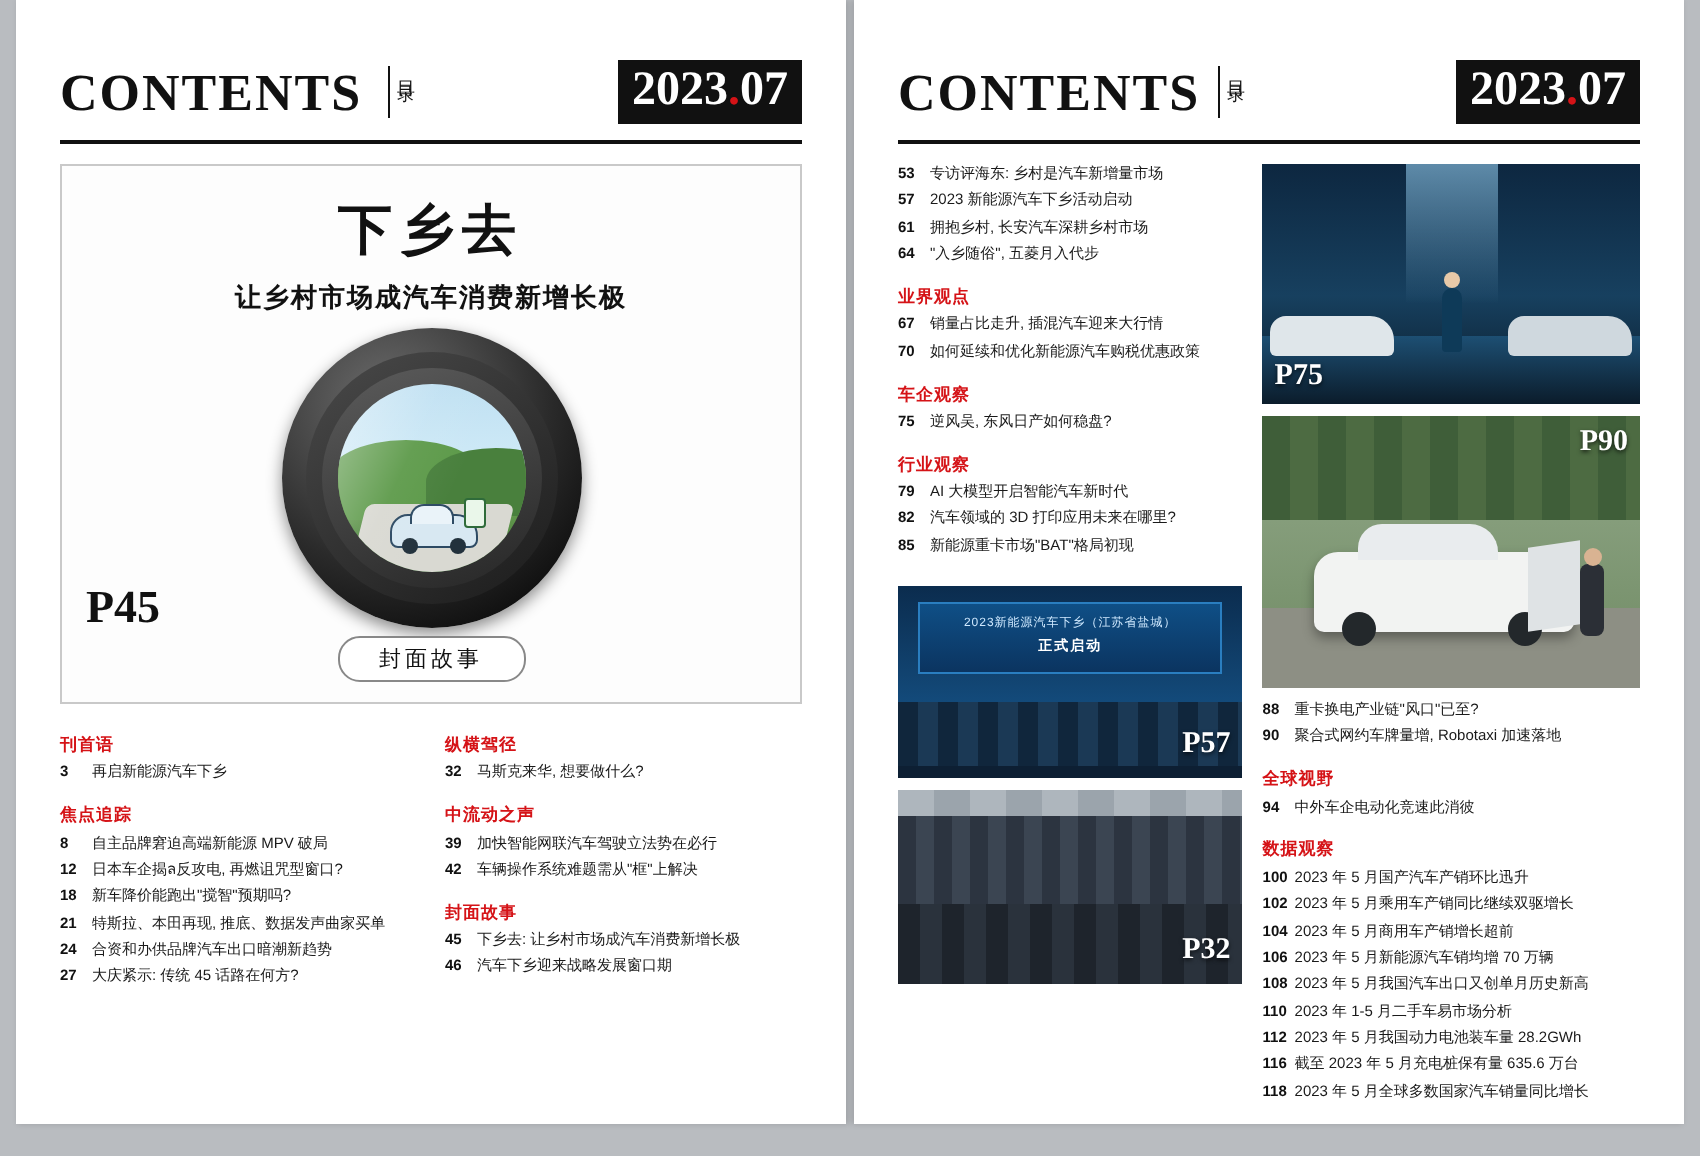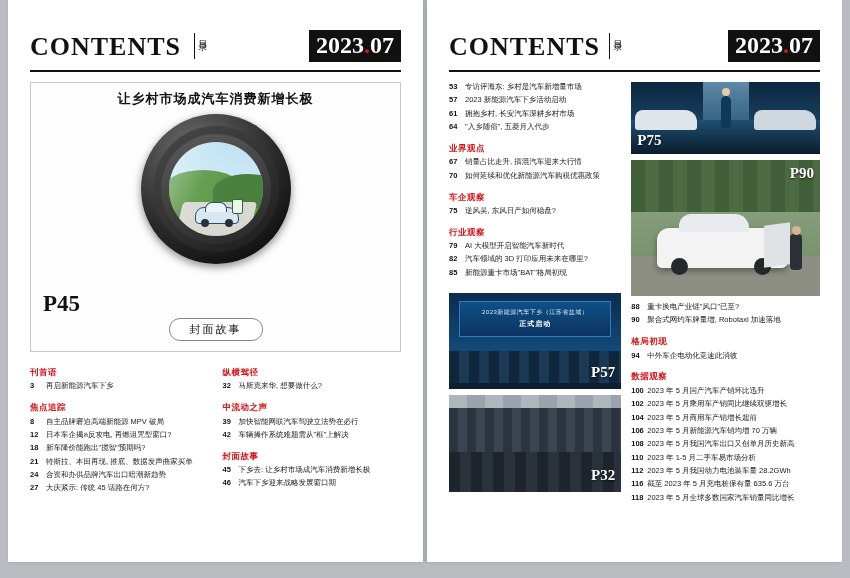--- a/index.html
+++ b/index.html
@@ -280,21 +280,21 @@
     font-weight: bold;
     color: #fff;
     font-size: 15px;
     text-shadow: 0 1px 2px rgba(0,0,0,0.7);
   }
   .tag-bl { left: 6px; bottom: 5px; }
   .tag-br { right: 6px; bottom: 5px; }
   .tag-tr { right: 6px; top: 5px; }
 
   
-  .ph1 { height: 72px; background: linear-gradient(#0d2740, #17405f 55%, #0a1a28); }
+  .ph1 { height: 120px; background: linear-gradient(#0d2740, #17405f 55%, #0a1a28); }
   .ph1 .floor {
     position: absolute; left:0; right:0; bottom:0; height: 34px;
     background: linear-gradient(#1d4f73, #0b1c2b);
   }
   .ph1 .beam {
     position: absolute; left: 50%; top: 0; width: 46px; height: 70px;
     transform: translateX(-50%);
     background: linear-gradient(rgba(160,220,255,0.55), rgba(160,220,255,0));
   }
   .ph1 .carA, .ph1 .carB {
@@ -378,20 +378,21 @@
 
   <div class="page page-left">
 
     <div class="masthead">
       <div class="contents-word">CONTENTS</div>
       <div class="contents-cn left-cn">目录</div>
       <div class="issue"><span>2023</span><span class="dot">.</span><span>07</span></div>
     </div>
 
     <div class="feature">
+      <div class="feature-title">下乡去</div>
       <div class="feature-sub">让乡村市场成汽车消费新增长极</div>
 
       <div class="lens-wrap">
         <div class="lens-outer"></div>
         <div class="lens-ring2"></div>
         <div class="lens-ring3"></div>
         <div class="lens-glass">
           <div class="hill hill1"></div>
           <div class="hill hill2"></div>
           <div class="road"></div>
@@ -574,21 +575,21 @@
         <div class="right-toc" style="width:100%;">
           <div class="toc-row">
               <span class="toc-num">88</span>
               <span class="toc-txt">重卡换电产业链"风口"已至?</span>
             </div>
           <div class="toc-row">
               <span class="toc-num">90</span>
               <span class="toc-txt">聚合式网约车牌量增, Robotaxi 加速落地</span>
             </div>
 
-          <div class="sec-head">格局初现</div>
+          <div class="sec-head">全球视野</div>
           <div class="toc-row">
               <span class="toc-num">94</span>
               <span class="toc-txt">中外车企电动化竞速此消彼</span>
             </div>
 
           <div class="sec-head">数据观察</div>
           <div class="toc-row">
               <span class="toc-num">100</span>
               <span class="toc-txt">2023 年 5 月国产汽车产销环比迅升</span>
             </div>

